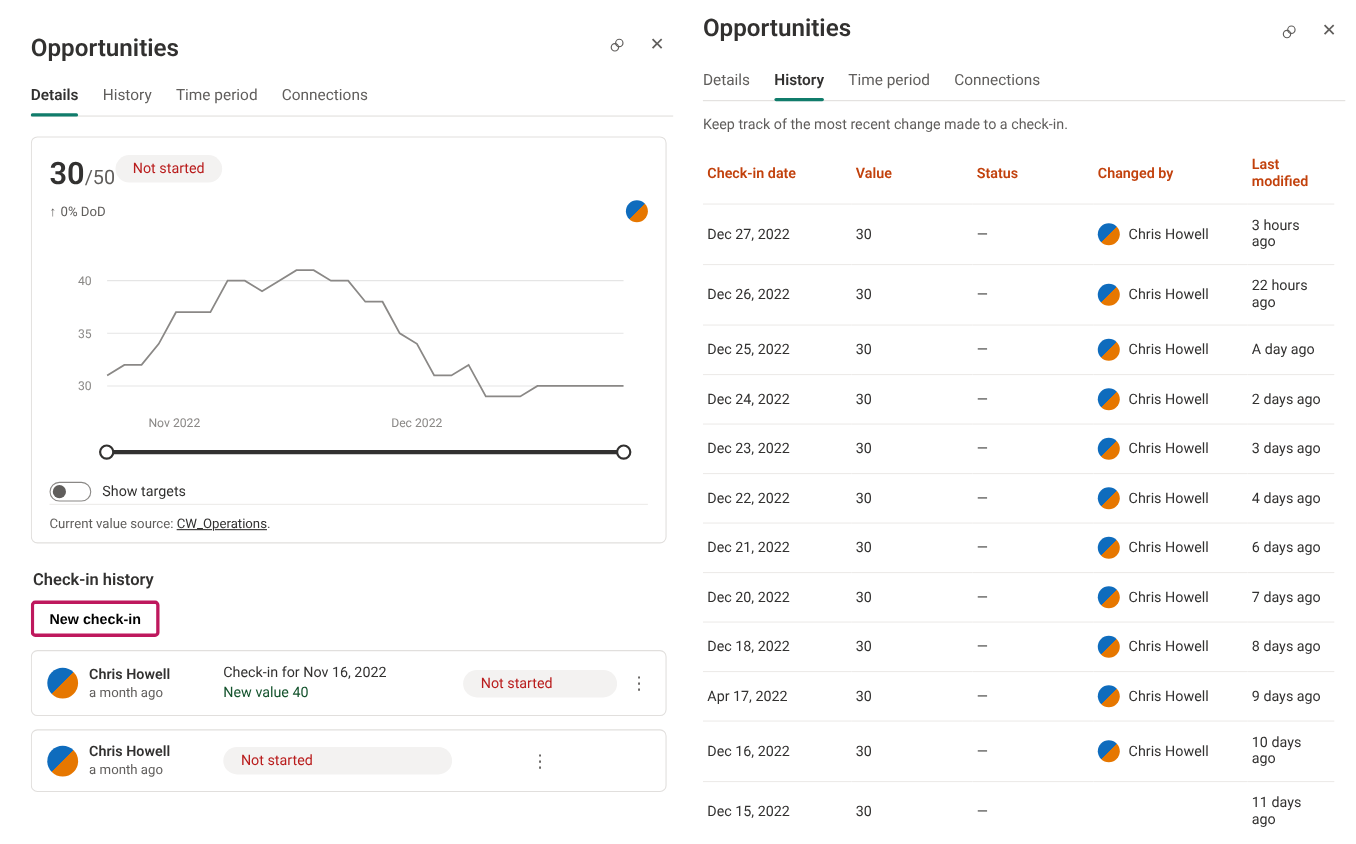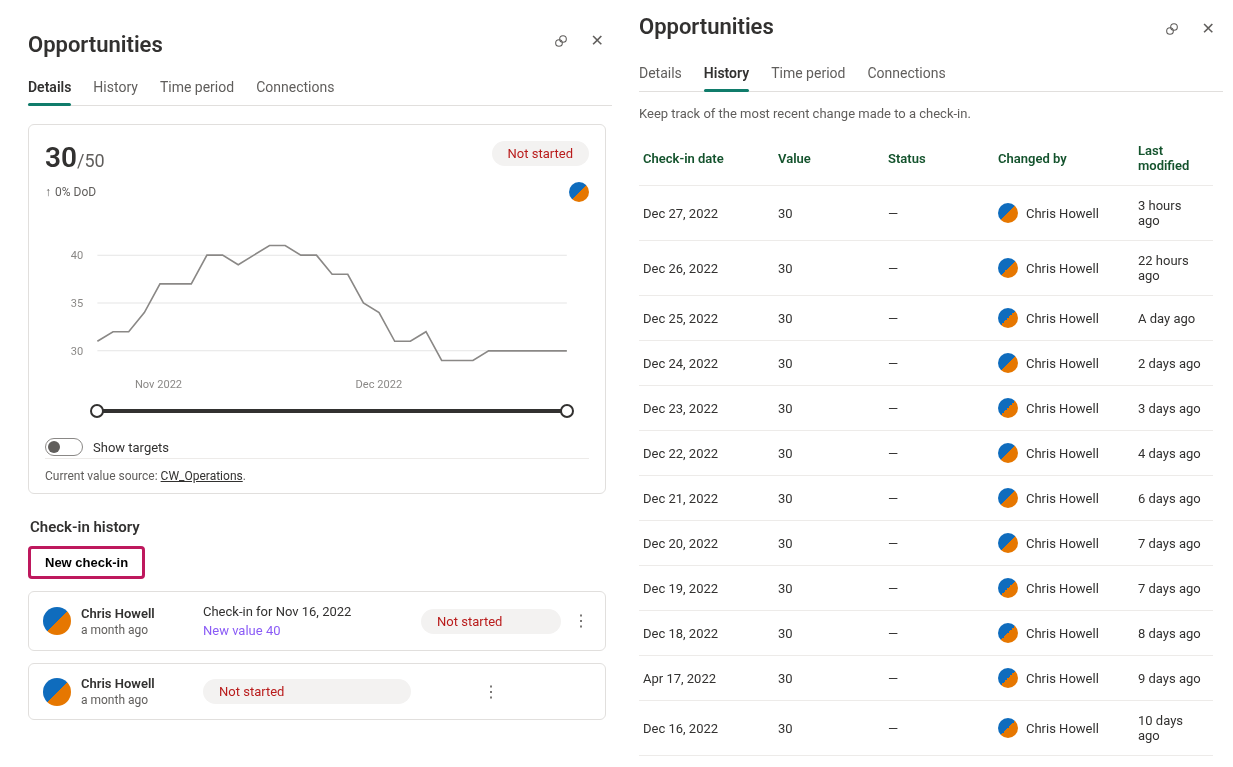--- a/index.html
+++ b/index.html
@@ -88,21 +88,21 @@
 
   
   .left-scroll { overflow-y: auto; flex: 1; padding-right: 6px; }
   .card {
     border: 1px solid var(--border);
     border-radius: 6px;
     padding: 16px 16px 10px 16px;
     margin-top: 18px;
     position: relative;
   }
-  .metric-row { display: flex; align-items: flex-start; justify-content: space-between; }
+  .metric-row { display: flex; align-items: flex-start; }
   .metric .current { font-size: 28px; font-weight: 600; }
   .metric .target { font-size: 18px; color: #605e5c; font-weight: 400; }
   .status-pill {
     background: var(--pill-bg);
     color: #b91c1c;
     border-radius: 14px;
     padding: 5px 16px;
     font-size: 13px;
   }
   .dod-row {
@@ -177,36 +177,36 @@
     display: grid;
     grid-template-columns: 150px 1fr 140px 20px;
     align-items: center;
     gap: 10px;
   }
   .checkin-user { display: flex; align-items: center; gap: 10px; }
   .checkin-user .meta { display: flex; flex-direction: column; }
   .checkin-user .name { font-weight: 600; font-size: 13px; }
   .checkin-user .time { font-size: 12px; color: #605e5c; margin-top: 2px; }
   .checkin-body .line1 { font-size: 13px; }
-  .checkin-body .line2 { font-size: 13px; color: #8b5cf6; margin-top: 4px; }
+  .checkin-body .line2 { font-size: 13px; color: #14532d; margin-top: 4px; }
   .more-dots { color: #605e5c; text-align: center; cursor: pointer; font-size: 16px; line-height: 1; }
 
   
   .right-hint { color: #605e5c; margin: 14px 0 6px 0; }
   .table-wrap { flex: 1; overflow-y: auto; position: relative; margin-top: 4px; padding-right: 10px; }
   table.history {
     width: 100%;
     border-collapse: collapse;
   }
   table.history th {
     text-align: left;
     font-weight: 600;
     font-size: 13px;
     padding: 12px 8px 12px 4px;
-    color: #14532d;
+    color: #c2410c;
   }
   table.history td {
     padding: 12px 8px 12px 4px;
     border-top: 1px solid var(--border-light);
     font-size: 13px;
     color: #323130;
     vertical-align: middle;
   }
   .col-status { color: #605e5c; }
   .user-cell { display: flex; align-items: center; gap: 8px; }
@@ -459,32 +459,20 @@
               <td class="col-status">—</td>
               <td>
                 <span class="user-cell">
                   <span class="avatar"></span>
                   <span>Chris Howell</span>
                 </span>
               </td>
               <td>7 days ago</td>
             </tr>
             <tr>
-              <td>Dec 19, 2022</td>
-              <td>30</td>
-              <td class="col-status">—</td>
-              <td>
-                <span class="user-cell">
-                  <span class="avatar"></span>
-                  <span>Chris Howell</span>
-                </span>
-              </td>
-              <td>7 days ago</td>
-            </tr>
-            <tr>
               <td>Dec 18, 2022</td>
               <td>30</td>
               <td class="col-status">—</td>
               <td>
                 <span class="user-cell">
                   <span class="avatar"></span>
                   <span>Chris Howell</span>
                 </span>
               </td>
               <td>8 days ago</td>

